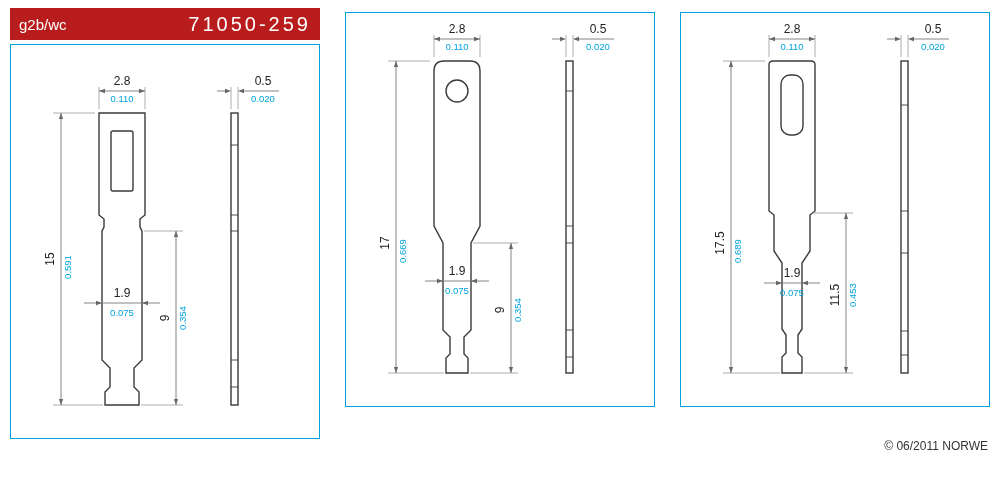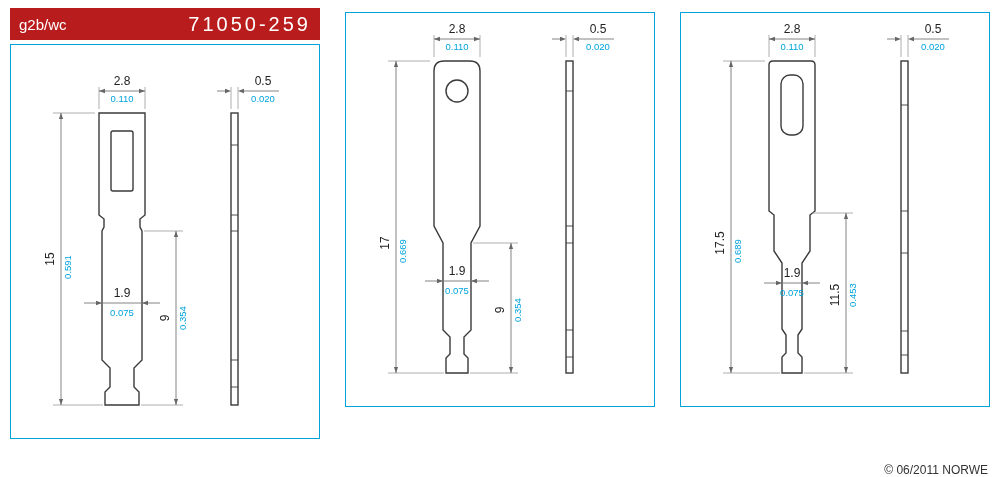--- a/index.html
+++ b/index.html
@@ -10,21 +10,21 @@
   .pnum{letter-spacing:3px;font-size:20px;margin-left:24px;}
   .panel-body{margin-top:4px;height:395px;border:1px solid #00a3dc;background:#fff;box-sizing:border-box;}
   .panel-body svg{display:block;}
   .outline{fill:#ffffff;stroke:#3a3a3a;stroke-width:1.4;}
   .tick{stroke:#3a3a3a;stroke-width:0.9;}
   .dim{stroke:#777;stroke-width:0.9;fill:none;}
   .ext{stroke:#999;stroke-width:0.8;}
   .arr{fill:#666;stroke:none;}
   .tmm{font-family:"Liberation Sans",sans-serif;font-size:12px;fill:#222;}
   .tin{font-family:"Liberation Sans",sans-serif;font-size:9.5px;fill:#00a3dc;}
-  .footer{position:absolute;right:12px;bottom:0;font-size:12px;color:#333;}
+  .footer{position:absolute;right:12px;bottom:24px;font-size:12px;color:#333;}
 </style>
 </head>
 <body>
 
 <div class="panel" style="left:10px">
   <div class="panel-header">
     <span class="pname">g2b/wc</span>
     <span class="pnum">71050-259</span>
   </div>
   <div class="panel-body">

